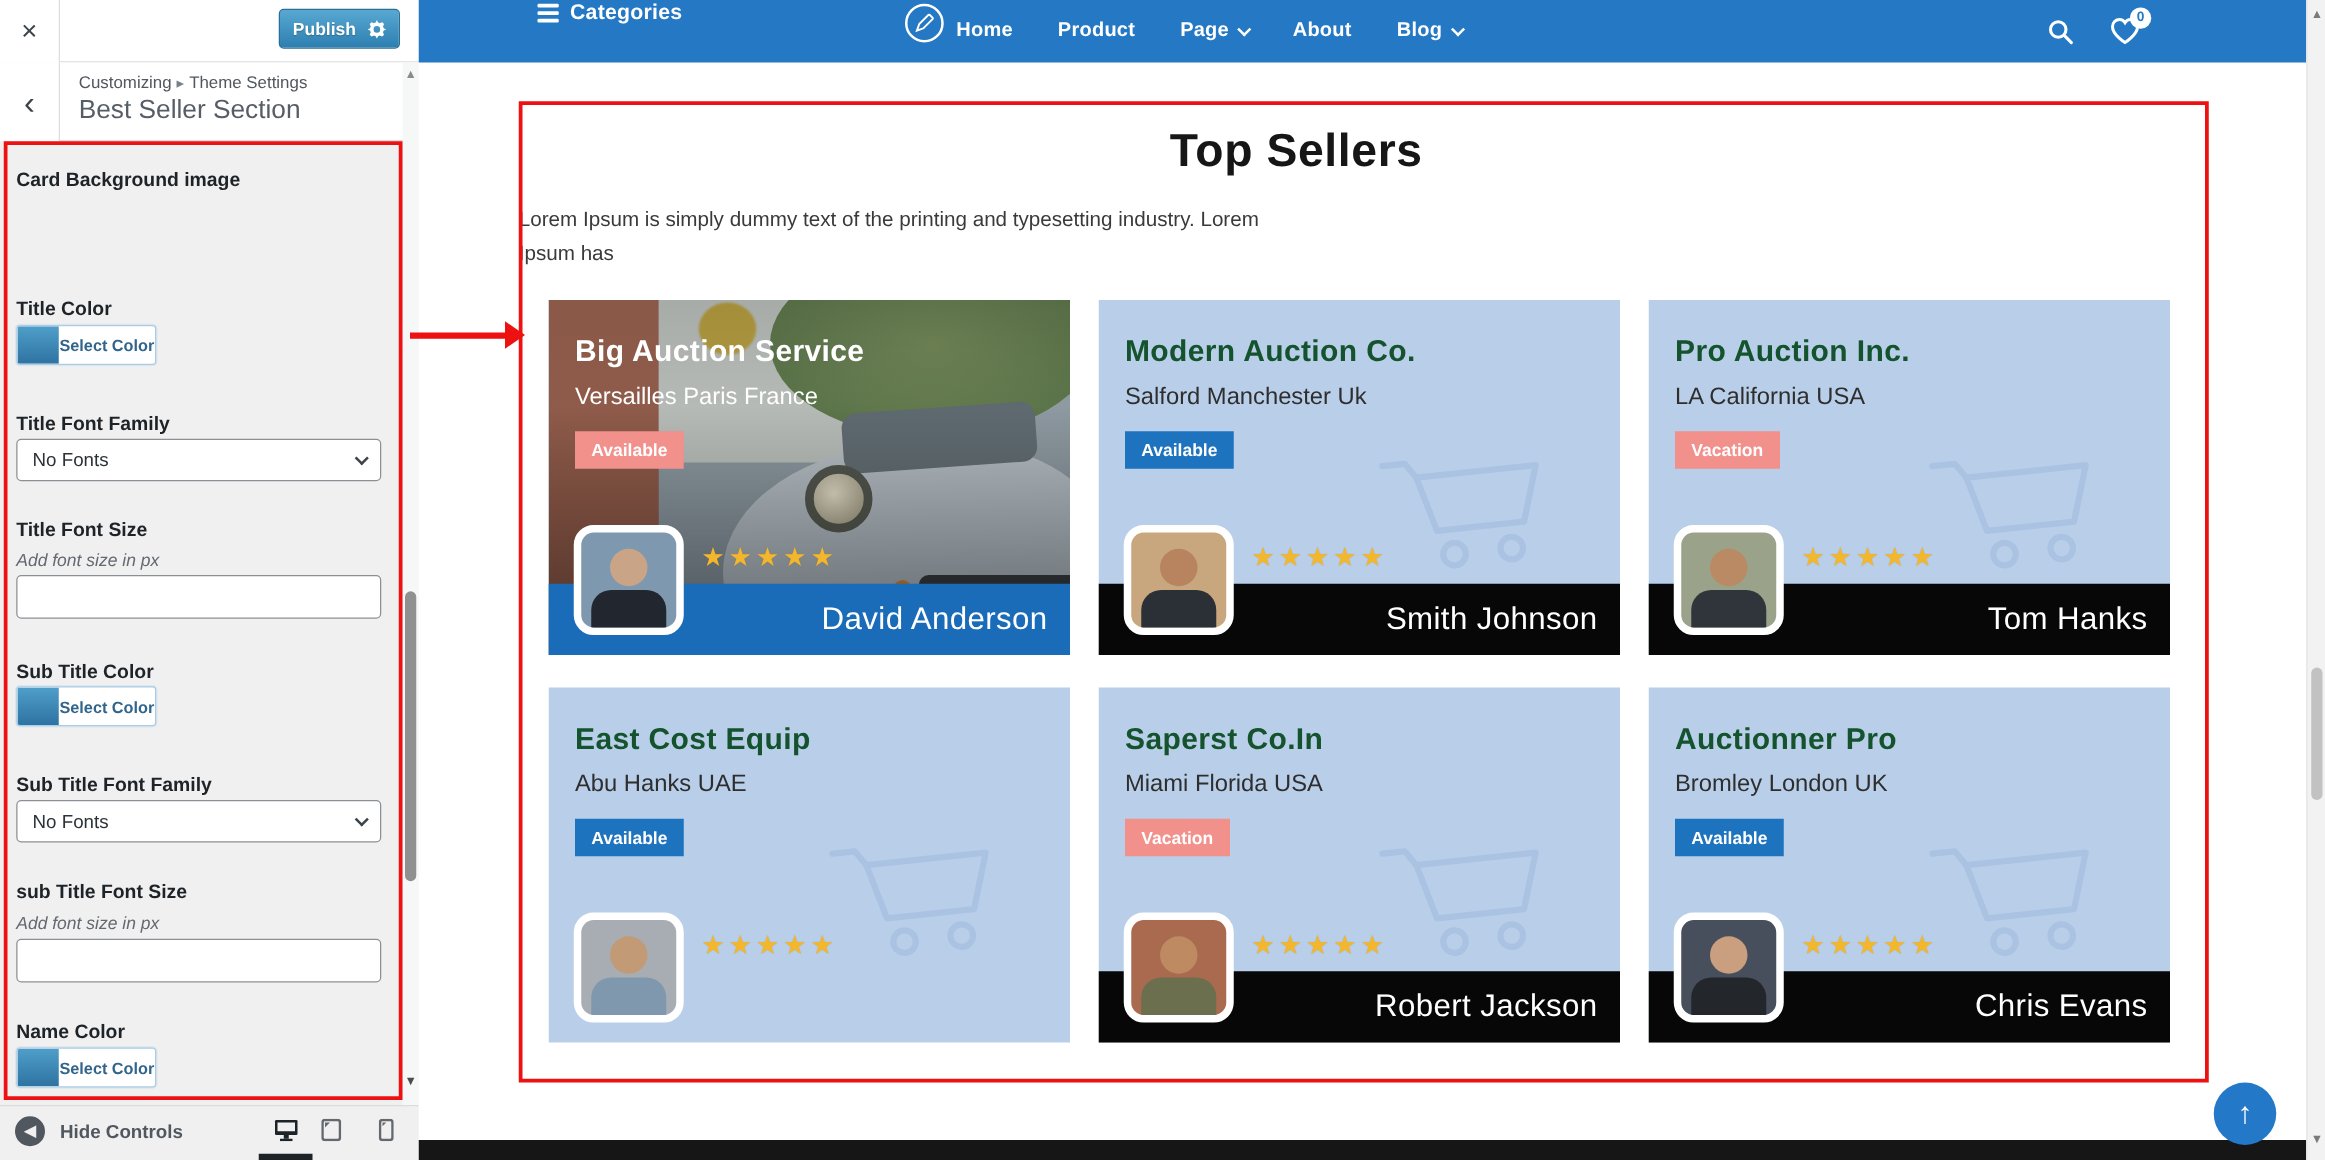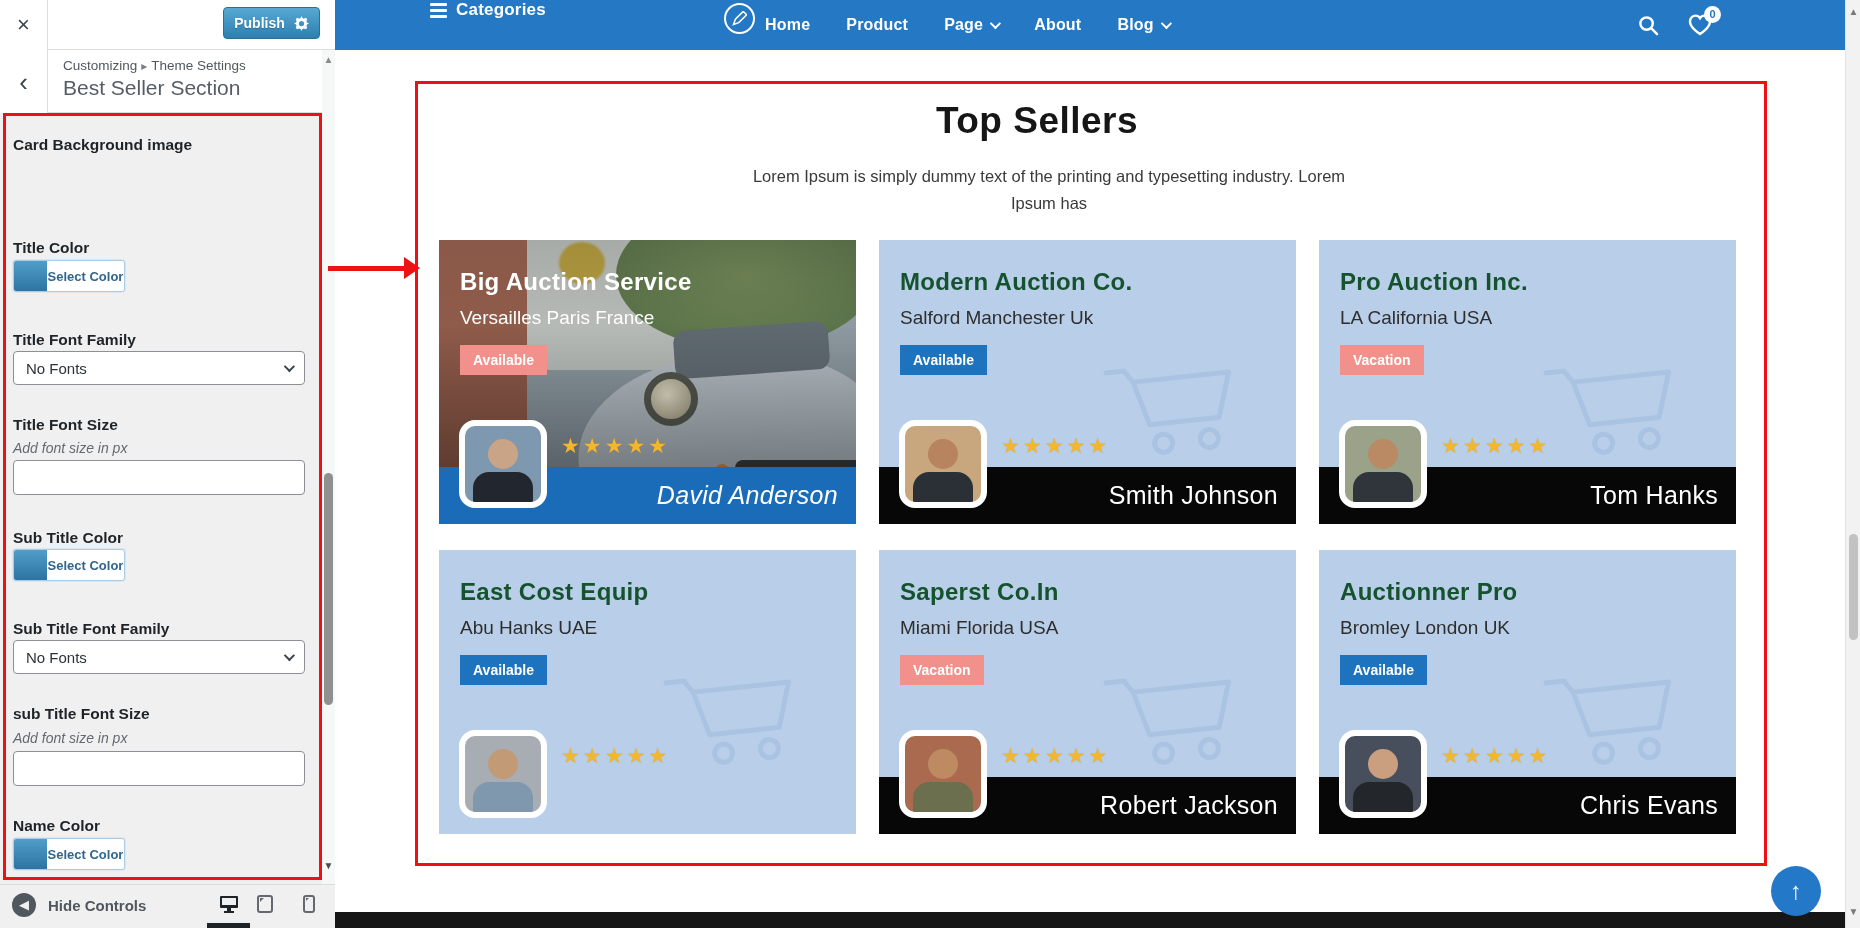--- a/index.html
+++ b/index.html
@@ -69,34 +69,34 @@
   .wish-badge{position:absolute;right:-8px;top:-7px;width:17px;height:17px;border-radius:50%;background:#fff;
               color:#2478c4;font-size:11px;font-weight:700;line-height:17px;text-align:center;}
 
   .section-highlight{position:absolute;left:80px;top:81px;width:1352px;height:785px;border:3px solid #ee1111;pointer-events:none;z-index:25;}
   .arrow-shaft{position:absolute;left:-7px;top:266px;width:78px;height:5px;background:#ee1111;z-index:26;}
   .arrow-head{position:absolute;left:69px;top:257px;width:0;height:0;border-left:16px solid #ee1111;
               border-top:11px solid transparent;border-bottom:11px solid transparent;z-index:26;}
 
   .sec-title{position:absolute;left:80px;top:100px;width:1244px;text-align:center;font-size:37px;font-weight:700;
              color:#161616;letter-spacing:.5px;}
-  .sec-sub{position:absolute;left:80px;top:163px;width:1268px;text-align:center;font-size:16.5px;color:#3a3a3a;line-height:27px;}
+  .sec-sub{position:absolute;left:80px;top:163px;width:1268px;text-align:left;font-size:16.5px;color:#3a3a3a;line-height:27px;}
 
   
   .card{position:absolute;width:417px;height:284px;background:#b9cfe9;}
   .card-title{position:absolute;left:21px;top:28px;font-size:24px;font-weight:700;color:#14532d;letter-spacing:.3px;z-index:5;}
   .card-loc{position:absolute;left:21px;top:67px;font-size:19px;color:#2e2e2e;z-index:5;}
   .badge{position:absolute;left:21px;top:105px;height:30px;padding:0 13px;line-height:30px;font-size:14px;font-weight:700;color:#fff;z-index:5;}
   .badge-blue{background:#1e73be;}
   .badge-pink{background:#f2908c;}
   .cart-mark{position:absolute;right:52px;top:112px;z-index:1;transform:rotate(-6deg);opacity:.85;}
   .strip{position:absolute;left:0;top:227px;width:100%;height:57px;display:flex;align-items:center;justify-content:flex-end;
          padding-right:18px;z-index:4;}
   .strip-black{background:#070707;}
-  .strip-blue{background:#1a6cb8;font-style:italic;}
+  .strip-blue{background:#1a6cb8;}
   .card-name{color:#fff;font-size:25px;font-weight:400;letter-spacing:.3px;}
   .avatar{position:absolute;left:20px;top:180px;width:88px;height:88px;border:6px solid #fff;border-radius:16px;
           overflow:hidden;z-index:6;}
   .av-head{position:absolute;left:50%;top:13px;width:30px;height:30px;margin-left:-15px;border-radius:50%;}
   .av-body{position:absolute;left:50%;bottom:-8px;width:60px;height:38px;margin-left:-30px;border-radius:16px 16px 0 0;}
   .stars{position:absolute;left:122px;top:194px;font-size:21px;letter-spacing:3px;color:#f3b72e;z-index:5;
          text-shadow:0 0 1px rgba(160,110,0,.4);}
   .on-photo{color:#fff !important;}
 
   

